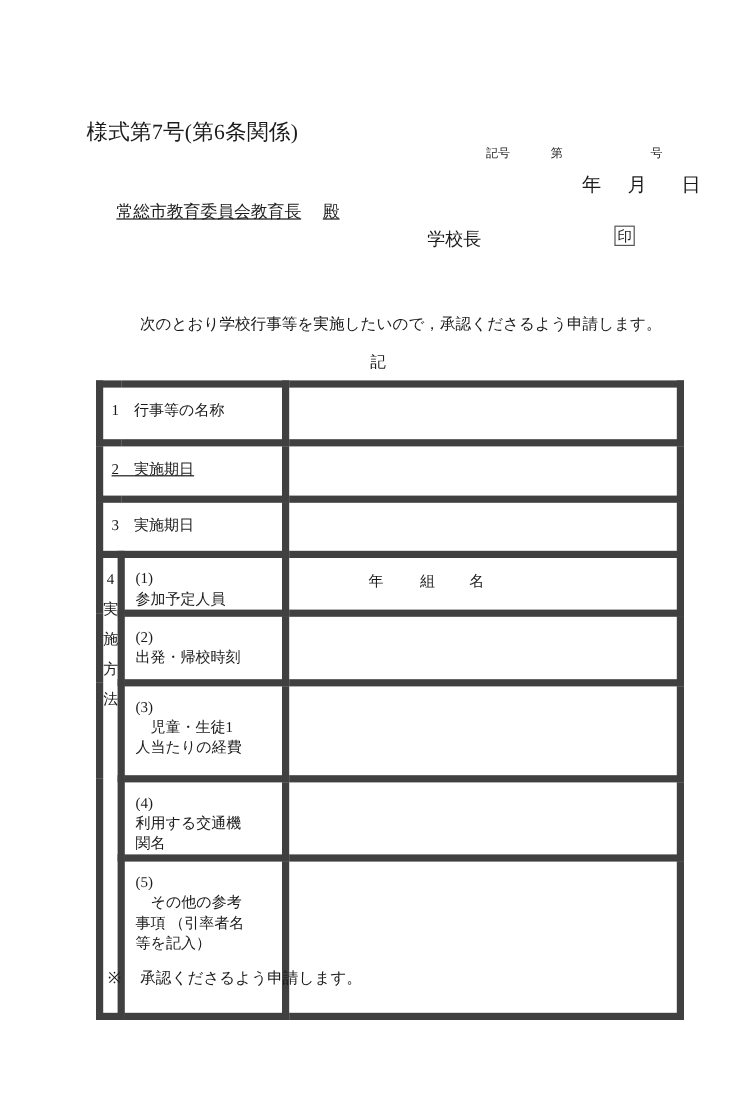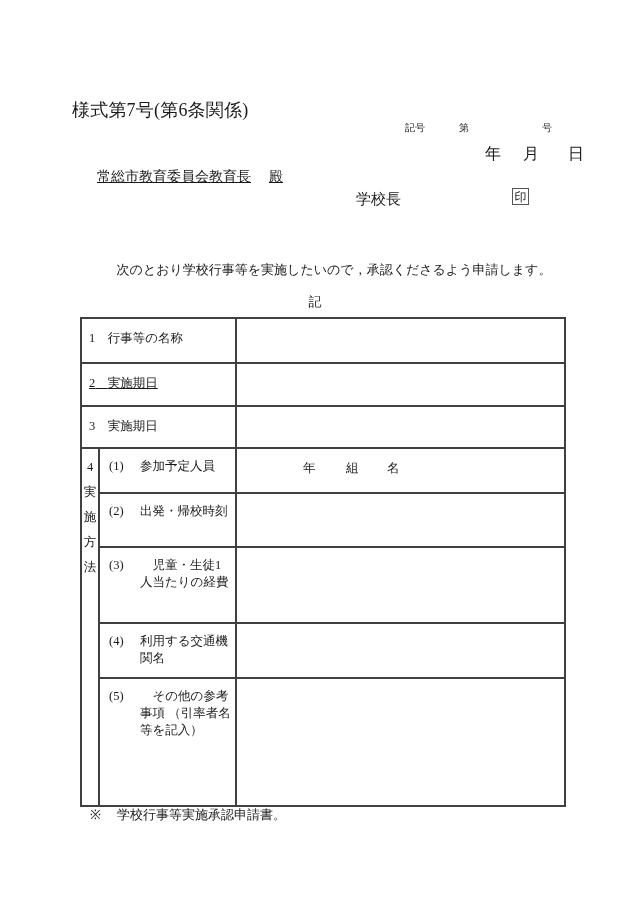--- a/index.html
+++ b/index.html
@@ -91,21 +91,21 @@
   .form-table {
     position: absolute;
     left: 80px;
     top: 317px;
     width: 486px;
     border-collapse: collapse;
     table-layout: fixed;
     font-size: 12.5px;
   }
   .form-table td {
-    border: 2px solid #404040;
+    border: 6px solid #404040;
     vertical-align: top;
     padding: 0;
   }
   .c-num   { width: 18px; }
   .c-label { width: 137px; }
   .c-value { width: 329px; }
 
   .simple-label {
     padding: 11px 0 0 7px;
     white-space: pre;
@@ -233,15 +233,15 @@
           <div class="sub-label"><span class="idx">(5)</span><span class="txt">　その他の参考事項
 （引率者名等を記入）</span></div>
         </td>
         <td>
             <div class="value-cell"></div>
           </td>
       </tr>
     </tbody>
   </table>
 
-  <div class="abs footnote"><span class="mark">※</span><span>学校行事等実施承認申請書。</span></div>
+  <div class="abs footnote"><span class="mark">※</span><span>承認くださるよう申請します。</span></div>
 
 </div>
 
 </body></html>

